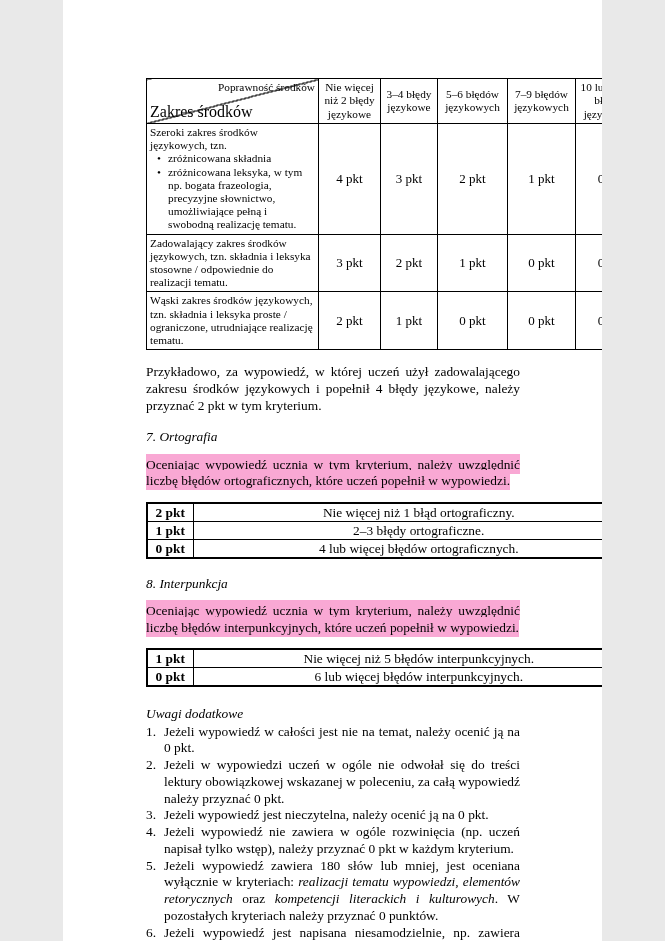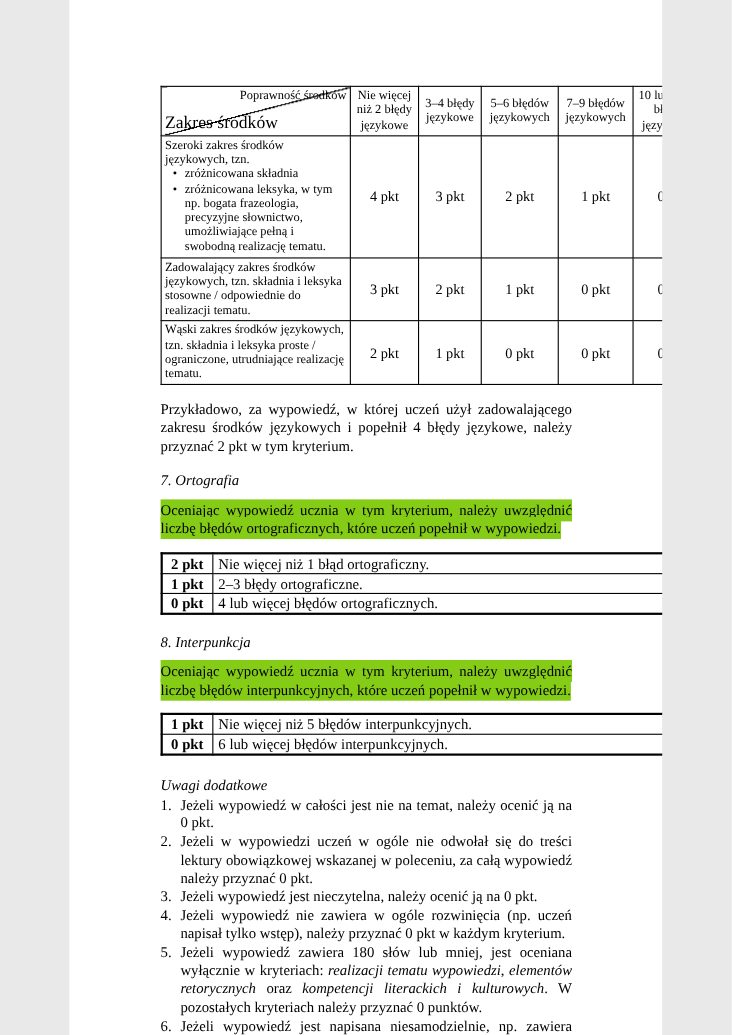--- a/index.html
+++ b/index.html
@@ -34,25 +34,25 @@
   .sc { text-align:center; vertical-align:middle; font-size:13px; }
   .h-r1 td { height:108px; } .h-r2 td { height:52px; } .h-r3 td { height:51px; }
   .bullet { display:flex; padding-left:7px; }
   .bm { width:11px; flex:none; }
 
   
   .para { text-align:justify; }
   .example { margin:14px 0 15px 0; }
   .h-section { font-style:italic; margin:13px 0 10px 0; }
   .note { margin-bottom:12px; }
-  .note .hl { background:#84cc16; padding:2.5px 0; }
+  .note .hl { background:#f9a8d4; padding:2.5px 0; }
 
   
   .tsmall { width:500px; border:2px solid #000; margin-bottom:17px; }
-  .tsmall td { border:1px solid #000; line-height:1.12; padding:1px 5px; }
+  .tsmall td { border:1px solid #000; line-height:1.12; padding:1px 5px;text-align:center; }
   .tsmall .pts { width:46px; font-weight:bold; text-align:center; padding:1px 2px; }
 
   
   .uwagi { font-style:italic; margin:19px 0 1px 0; }
   .li { position:relative; padding-left:18px; text-align:justify; }
   .num { position:absolute; left:0; top:0; }
   .it { font-style:italic; }
 
   .footer { position:absolute; left:0; width:100%; top:885px; text-align:center; }
 </style>

